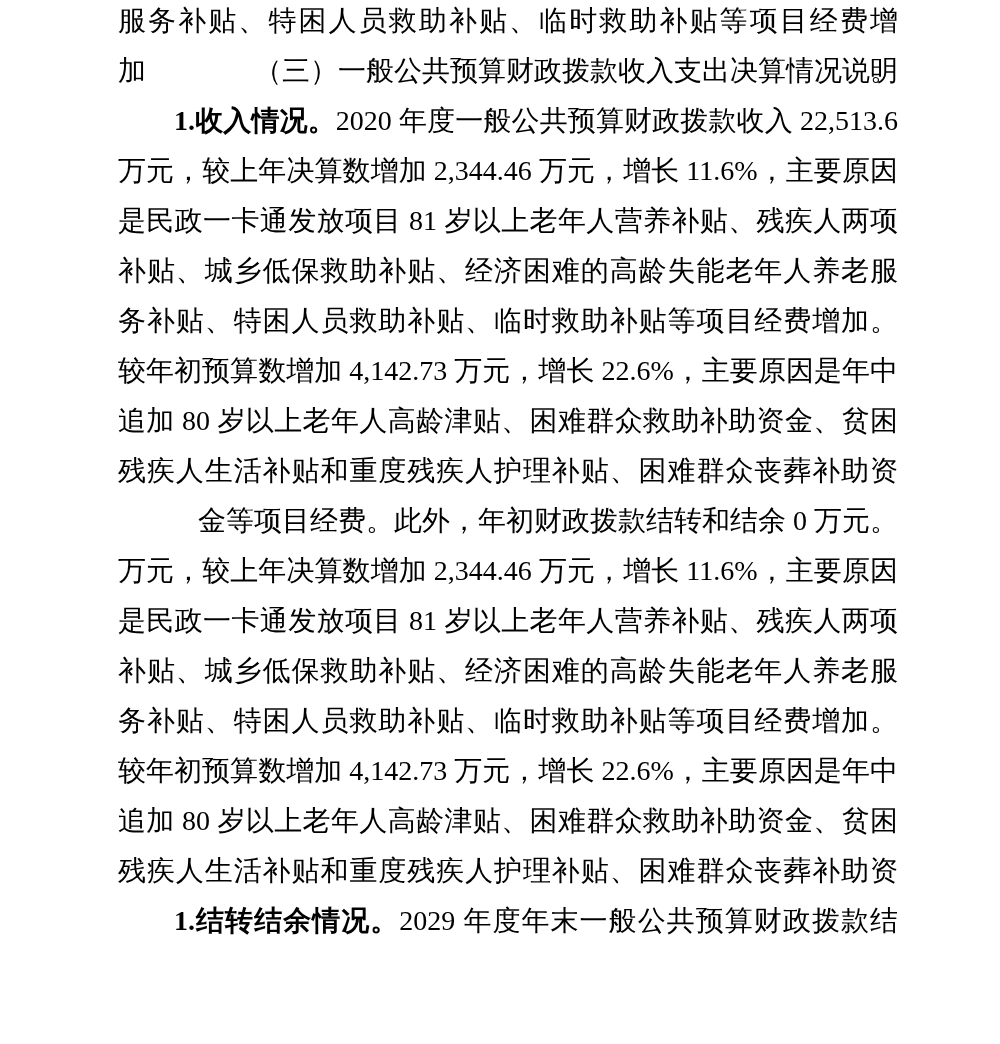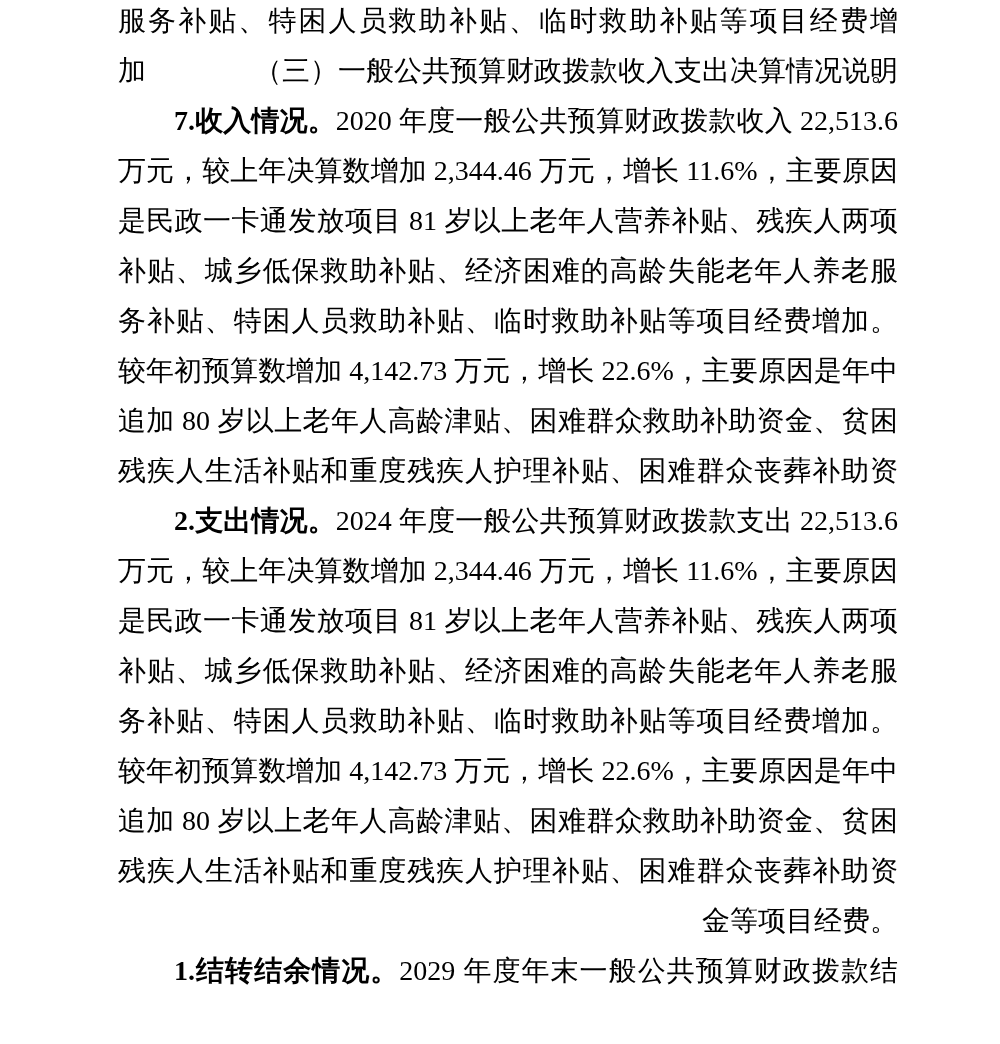--- a/index.html
+++ b/index.html
@@ -63,39 +63,38 @@
 </head>
 <body>
 
 <div class="page">
   <div class="content">
 
     <div class="line j"><span>服务补贴、特困人员救助补贴、临时救助补贴等项目经费增加。</span></div>
 
     <div class="line ind e kai"><span>（三）一般公共预算财政拨款收入支出决算情况说明</span></div>
 
-    <div class="line ind j"><span class="bd">7.收入情况。</span><span>2020 年度一般公共预算财政拨款收入 22,513.6</span></div>
+    <div class="line ind j"><span class="bd">1.收入情况。</span><span>2020 年度一般公共预算财政拨款收入 22,513.6</span></div>
+
+    <div class="line j"><span>万元，较上年决算数增加 2,344.46 万元，增长 11.6%，主要原因</span></div>
+    <div class="line j"><span>是民政一卡通发放项目 81 岁以上老年人营养补贴、残疾人两项</span></div>
+    <div class="line j"><span>补贴、城乡低保救助补贴、经济困难的高龄失能老年人养老服</span></div>
+    <div class="line j"><span>务补贴、特困人员救助补贴、临时救助补贴等项目经费增加。</span></div>
+    <div class="line j"><span>较年初预算数增加 4,142.73 万元，增长 22.6%，主要原因是年中</span></div>
+    <div class="line j"><span>追加 80 岁以上老年人高龄津贴、困难群众救助补助资金、贫困</span></div>
+    <div class="line j"><span>残疾人生活补贴和重度残疾人护理补贴、困难群众丧葬补助资</span></div>
+
+    <div class="line e"><span>金等项目经费。此外，年初财政拨款结转和结余 0 万元。</span></div>
+
 
     <div class="line j"><span>万元，较上年决算数增加 2,344.46 万元，增长 11.6%，主要原因</span></div>
     <div class="line j"><span>是民政一卡通发放项目 81 岁以上老年人营养补贴、残疾人两项</span></div>
     <div class="line j"><span>补贴、城乡低保救助补贴、经济困难的高龄失能老年人养老服</span></div>
     <div class="line j"><span>务补贴、特困人员救助补贴、临时救助补贴等项目经费增加。</span></div>
     <div class="line j"><span>较年初预算数增加 4,142.73 万元，增长 22.6%，主要原因是年中</span></div>
     <div class="line j"><span>追加 80 岁以上老年人高龄津贴、困难群众救助补助资金、贫困</span></div>
     <div class="line j"><span>残疾人生活补贴和重度残疾人护理补贴、困难群众丧葬补助资</span></div>
 
 
-    <div class="line ind j"><span class="bd">2.支出情况。</span><span>2024 年度一般公共预算财政拨款支出 22,513.6</span></div>
-
-    <div class="line j"><span>万元，较上年决算数增加 2,344.46 万元，增长 11.6%，主要原因</span></div>
-    <div class="line j"><span>是民政一卡通发放项目 81 岁以上老年人营养补贴、残疾人两项</span></div>
-    <div class="line j"><span>补贴、城乡低保救助补贴、经济困难的高龄失能老年人养老服</span></div>
-    <div class="line j"><span>务补贴、特困人员救助补贴、临时救助补贴等项目经费增加。</span></div>
-    <div class="line j"><span>较年初预算数增加 4,142.73 万元，增长 22.6%，主要原因是年中</span></div>
-    <div class="line j"><span>追加 80 岁以上老年人高龄津贴、困难群众救助补助资金、贫困</span></div>
-    <div class="line j"><span>残疾人生活补贴和重度残疾人护理补贴、困难群众丧葬补助资</span></div>
-
-    <div class="line e"><span>金等项目经费。</span></div>
-
     <div class="line ind j"><span class="bd">1.结转结余情况。</span><span>2029 年度年末一般公共预算财政拨款结</span></div>
 
   </div>
 </div>
 
 </body></html>

